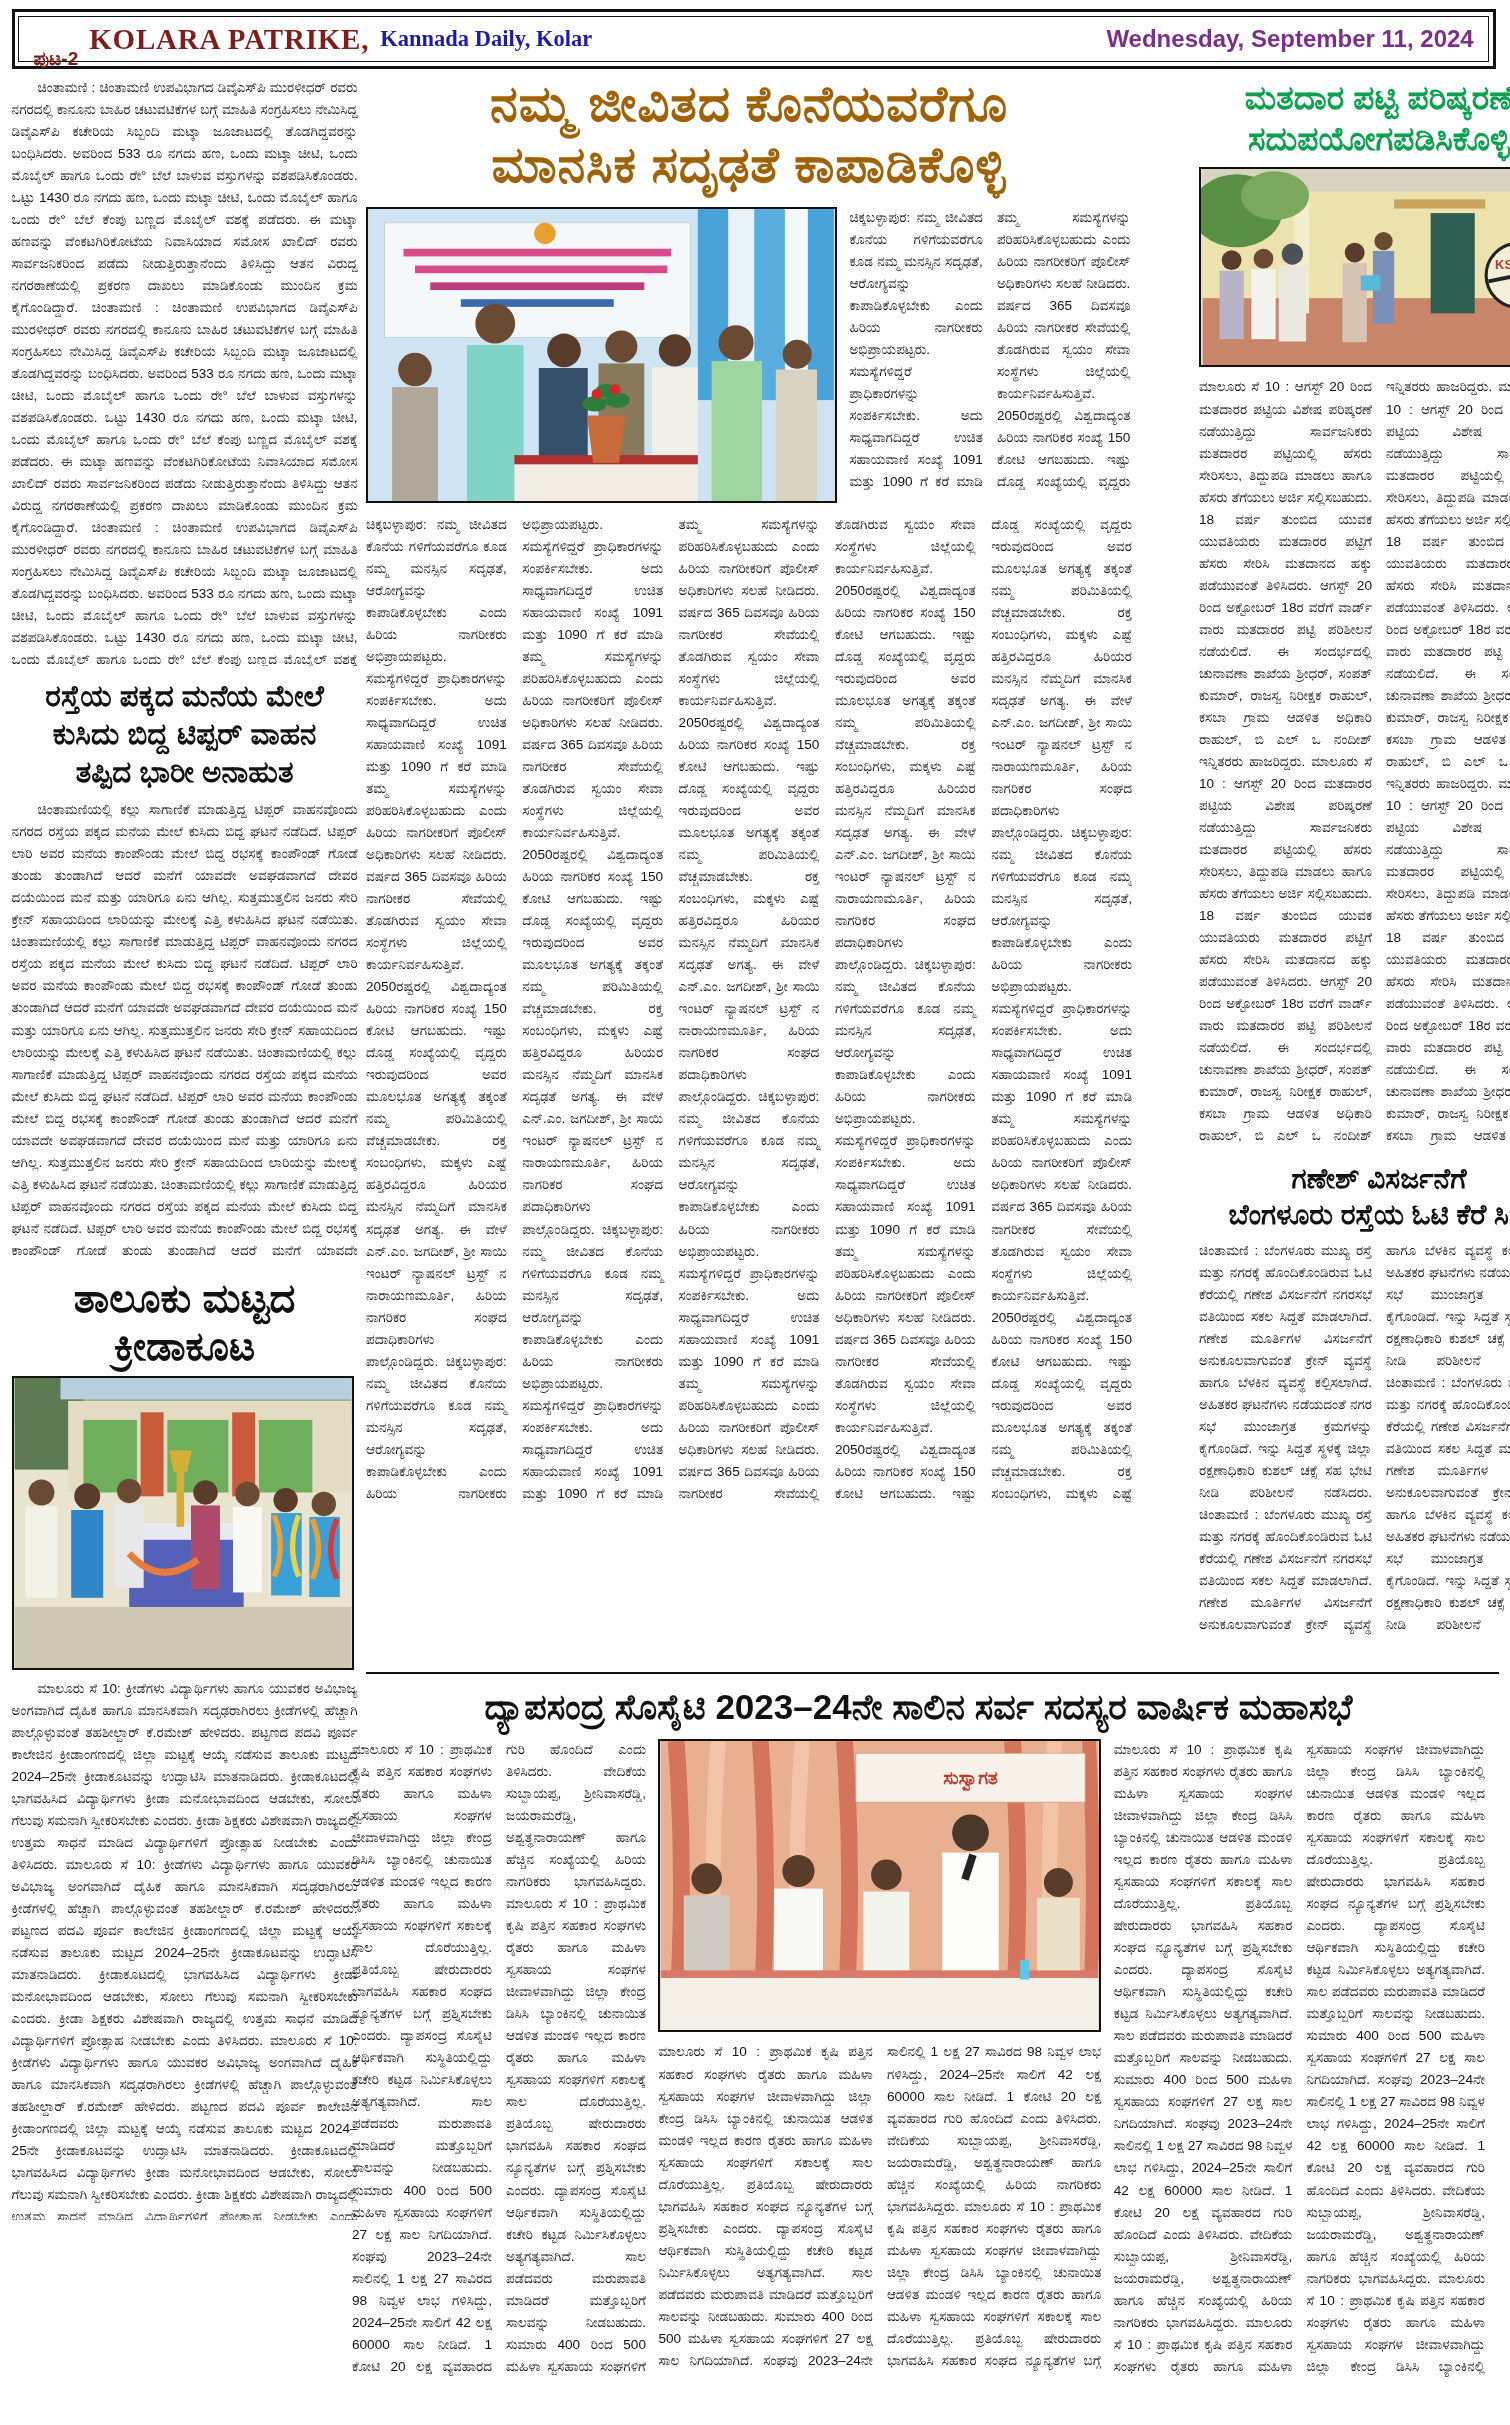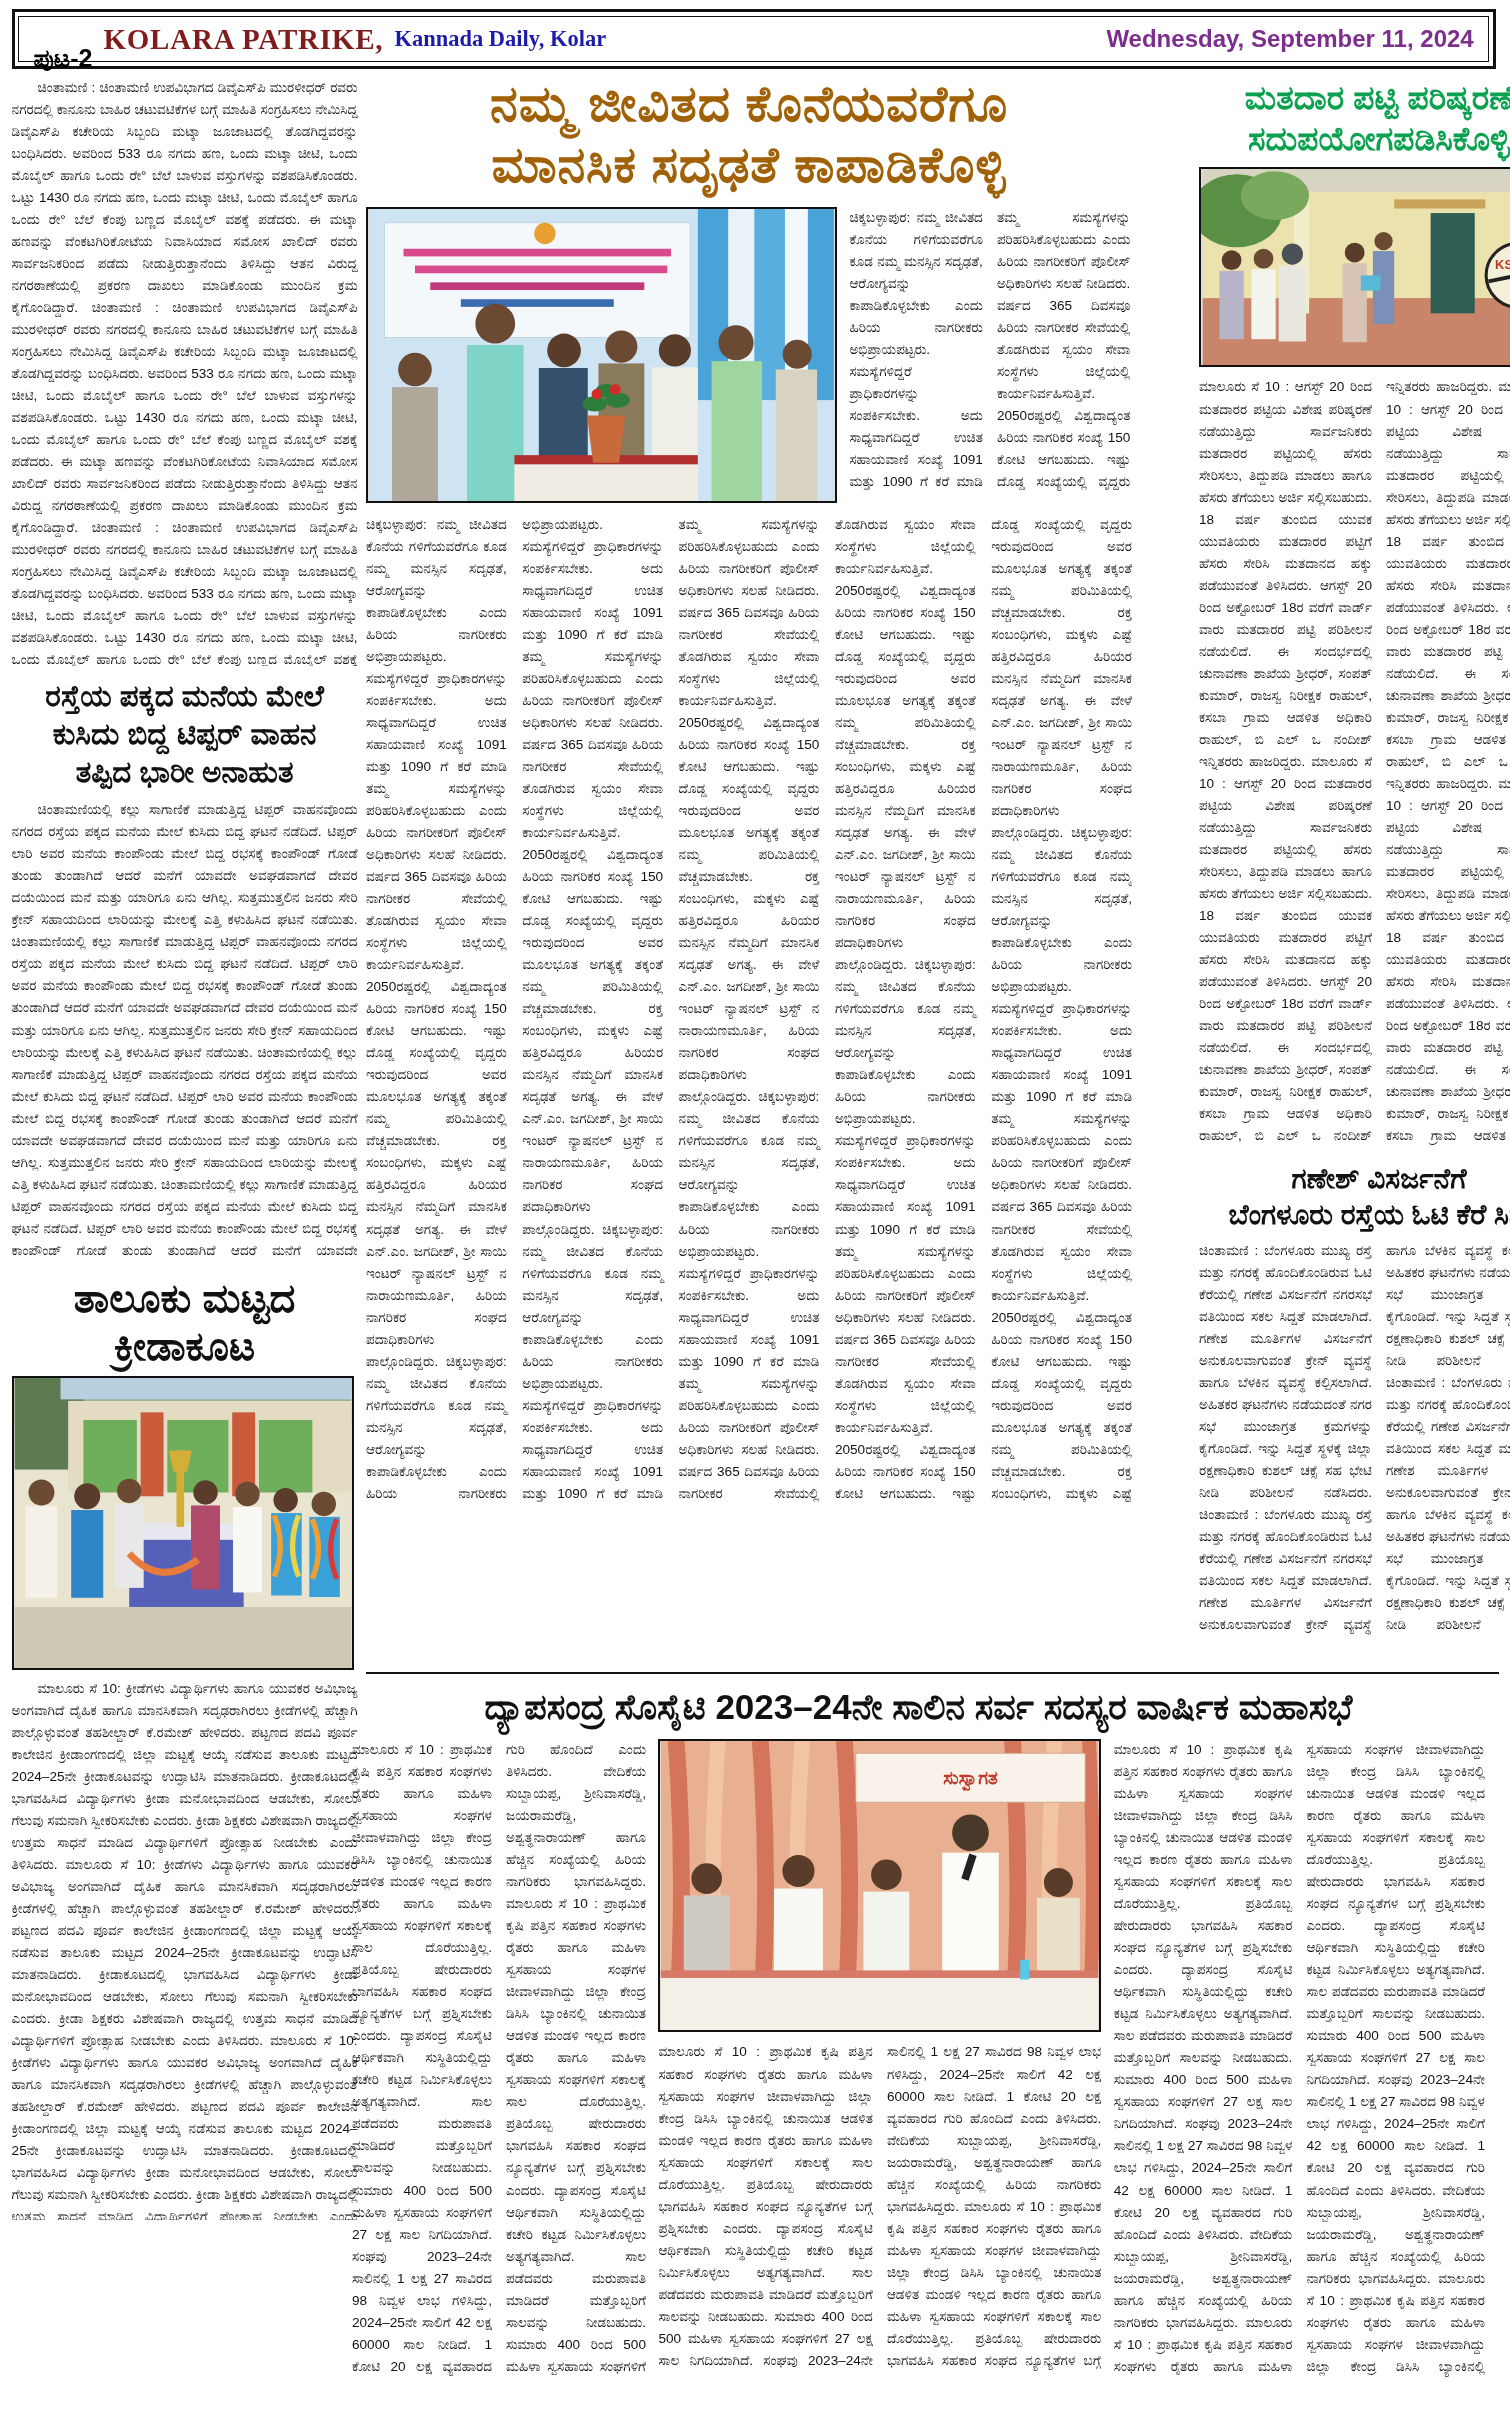--- a/index.html
+++ b/index.html
@@ -11,21 +11,21 @@
   
   .masthead{
     position:absolute;left:11.6px;top:9.3px;width:1484px;height:60px;
     border:3.9px solid #111;background:#fff;box-sizing:border-box;
   }
   .masthead-inner{
     position:absolute;left:3.9px;top:3.9px;right:3.9px;bottom:3.9px;
     border:1.5px solid #111;display:flex;align-items:center;
     padding:0 14px;box-sizing:border-box;gap:11px;white-space:nowrap;
   }
-  .page-label{font-size:25px;font-weight:bold;color:#000000;margin-top:40px;}
+  .page-label{font-size:19px;font-weight:bold;color:#7f1d1d;margin-top:40px;}
   .paper-name{font-family:"Liberation Serif",serif;font-size:29px;font-weight:bold;color:#7f1d1d;letter-spacing:0.8px;}
   .paper-sub{font-family:"Liberation Serif",serif;font-size:22.5px;font-weight:bold;color:#1c1ca8;}
   .edition-date{margin-left:auto;font-size:24px;font-weight:bold;color:#7d2e8d;}
   
   .rail{position:absolute;box-sizing:border-box;}
   .headline{font-weight:bold;text-align:center;color:#111;}
   .hl-line{display:block;}
   .body-text{
     font-size:13.6px;line-height:1.62;text-align:justify;
     overflow:hidden;text-indent:26px;word-break:break-word;

